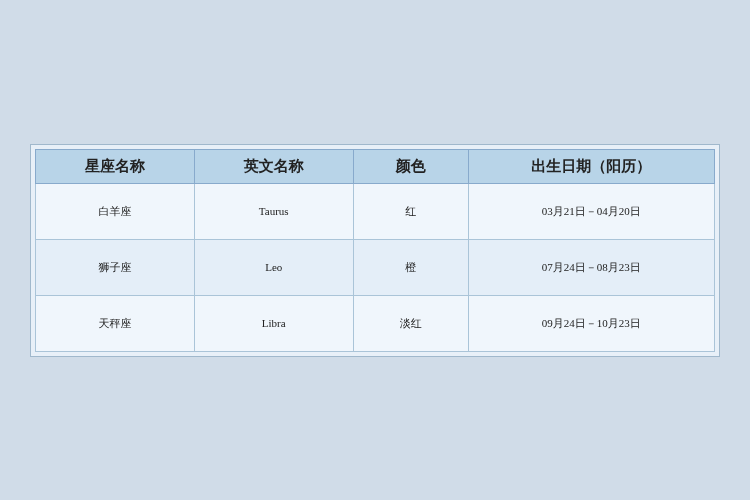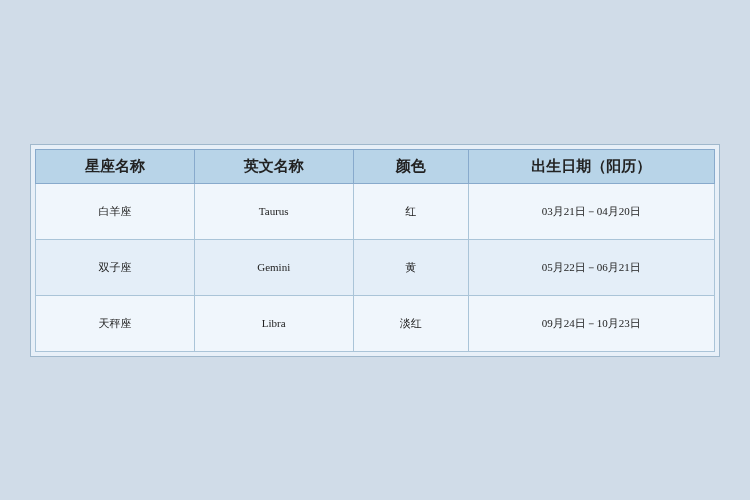--- a/index.html
+++ b/index.html
@@ -60,24 +60,24 @@
       </tr>
     </thead>
     <tbody id="table-body">
     <tr>
           <td>白羊座</td>
           <td>Taurus</td>
           <td>红</td>
           <td>03月21日－04月20日</td>
         </tr>
         <tr>
-          <td>双子座</td>
-          <td>Gemini</td>
-          <td>黄</td>
-          <td>05月22日－06月21日</td>
+          <td>狮子座</td>
+          <td>Leo</td>
+          <td>橙</td>
+          <td>07月24日－08月23日</td>
         </tr>
         <tr>
           <td>天秤座</td>
           <td>Libra</td>
           <td>淡红</td>
           <td>09月24日－10月23日</td>
         </tr>
       </tbody>
   </table>
 </div>

